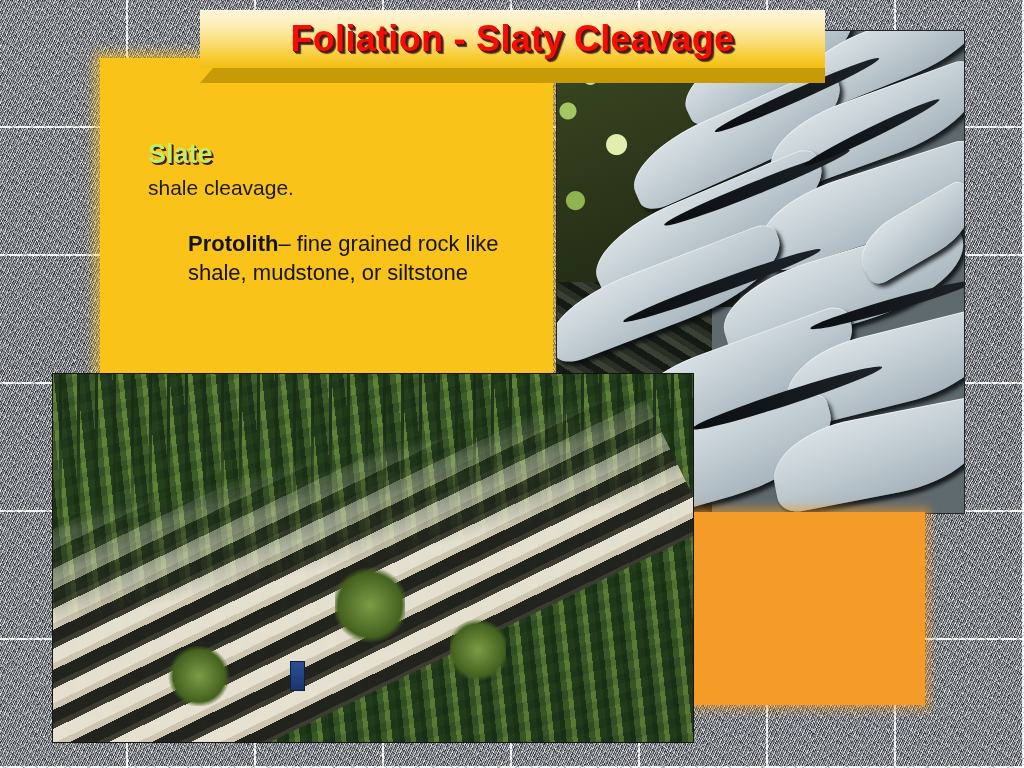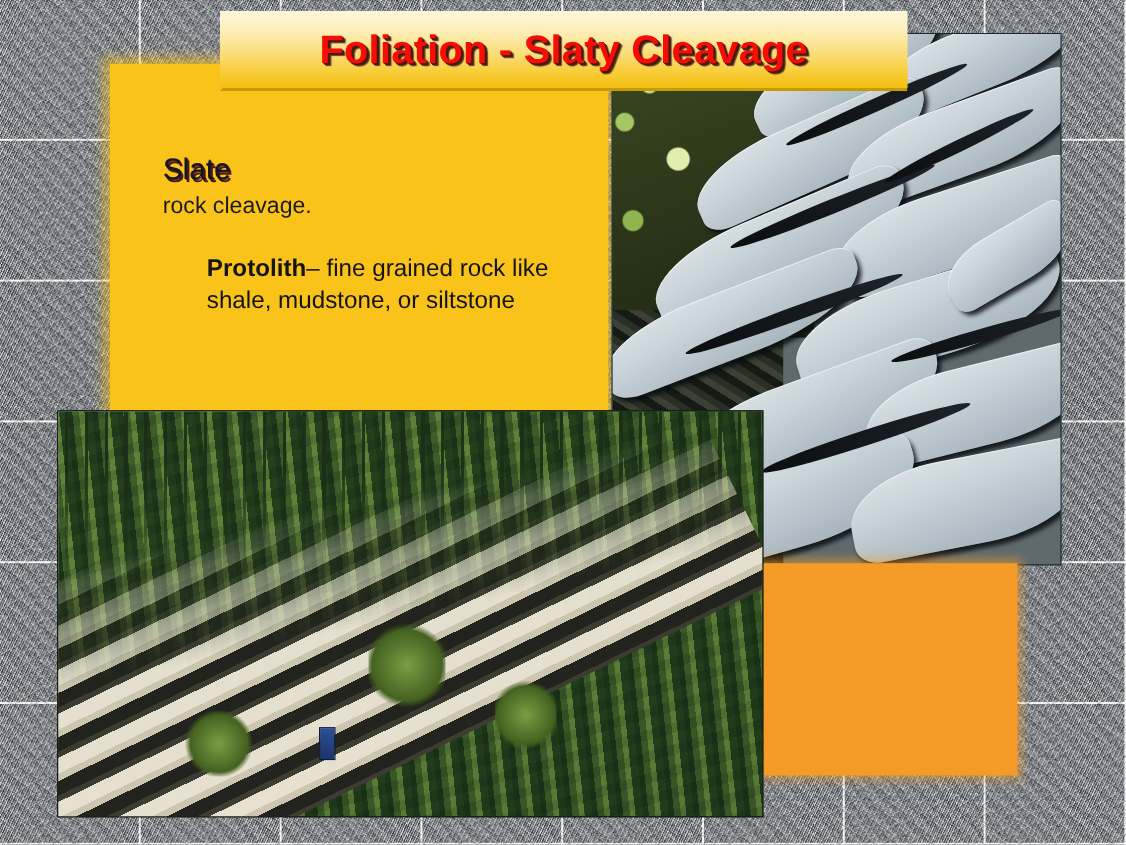--- a/index.html
+++ b/index.html
@@ -80,43 +80,43 @@
     position: absolute;
     left: 200px; top: 62px;
     width: 625px; height: 21px;
     background: #c79a08;
     clip-path: polygon(18px 0, 100% 0, 100% 100%, 0 100%);
     z-index: 4;
   }
   .title-banner {
     position: absolute;
     left: 200px; top: 10px;
-    width: 625px; height: 70px;
+    width: 625px; height: 58px;
     background: linear-gradient(180deg,
         #fdf6dc 0%, #fdeeb8 26%, #fade7a 55%, #f8cb33 82%, #f2bf12 100%);
     z-index: 5;
     display: flex; align-items: center; justify-content: center;
   }
   .title-text {
     font-size: 36px;
     font-weight: bold;
     color: #f70d05;
     letter-spacing: .3px;
     text-shadow:
       2px 2px 0 #4a1a12, 3px 3px 1px rgba(40,12,8,.75),
       1px 1px 0 #6b2418;
     white-space: nowrap;
   }
 
   
   .slate-heading {
     position: absolute;
     left: 148px; top: 139px;
-    font-size: 27px; font-weight: normal;
-    color: #0f172a;
+    font-size: 27px; font-weight: bold;
+    color: #bef264;
     text-shadow: 2px 2px 0 #4a1a12, 1px 1px 0 #6b2418;
     z-index: 6;
   }
   .slate-sub {
     position: absolute;
     left: 148px; top: 176px;
     font-size: 21px; color: #1b1b1b;
     z-index: 6;
   }
   .protolith-block {
@@ -247,21 +247,21 @@
   <div class="stone-bg"></div>
 
   <div class="body-panel"></div>
 
   <div class="title-shadow"></div>
   <div class="title-banner">
     <span class="title-text">Foliation - Slaty Cleavage</span>
   </div>
 
   <div class="slate-heading">Slate</div>
-  <div class="slate-sub">rock cleavage.</div>
+  <div class="slate-sub">shale cleavage.</div>
   <div class="protolith-block">
     <b>Protolith</b><span>– fine grained rock like shale, mudstone, or siltstone</span>
   </div>
 
   <div class="photo-slate">
     <div class="ps-veg"></div>
     <div class="ps-ground"></div>
 
     <div class="slab" style="left:118px; top:6px;  width:190px; height:54px;  transform:rotate(-26deg);"></div>
     <div class="slab" style="left:232px; top:-8px; width:205px; height:58px;  transform:rotate(-22deg);"></div>

